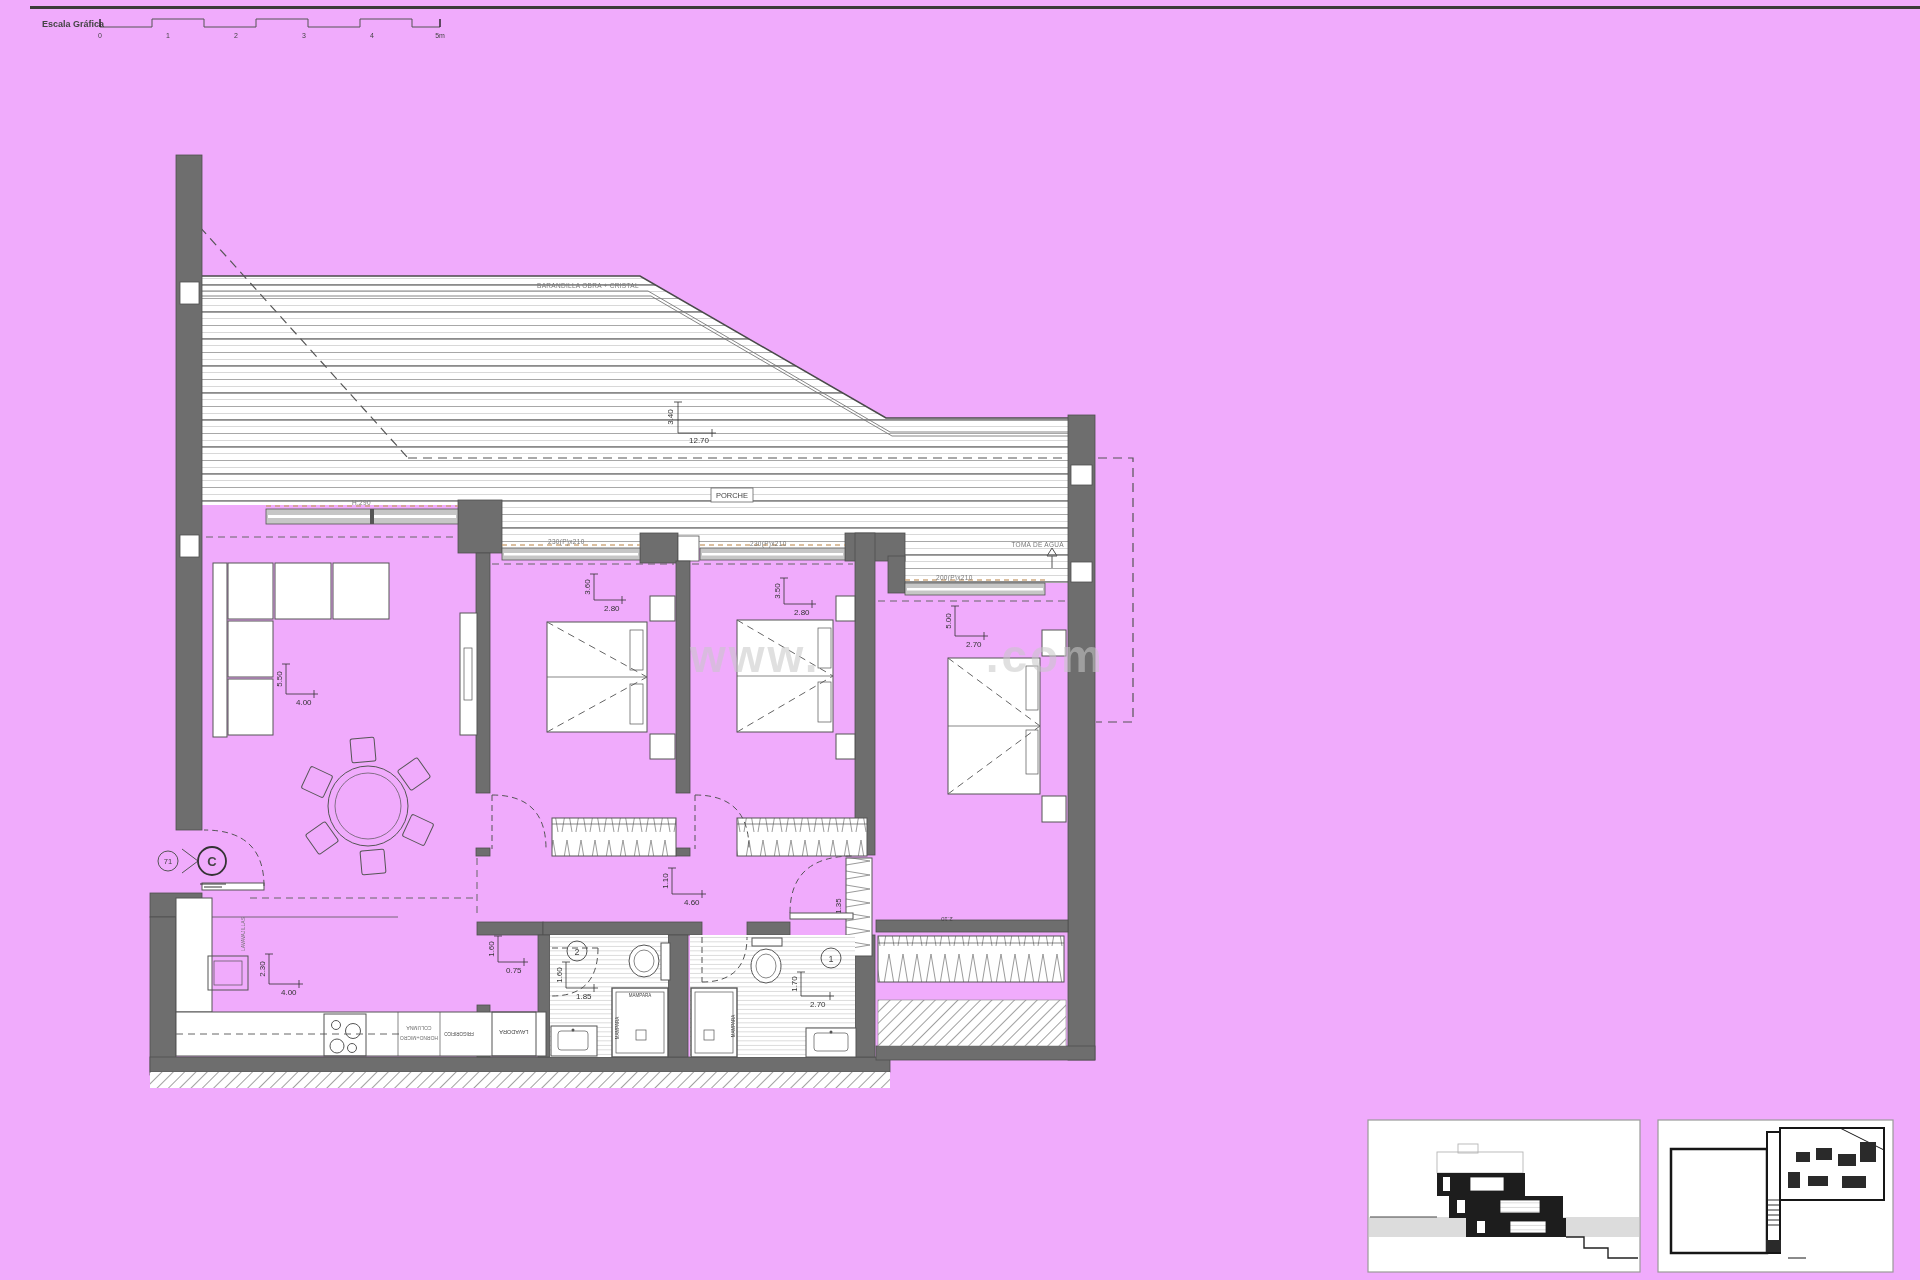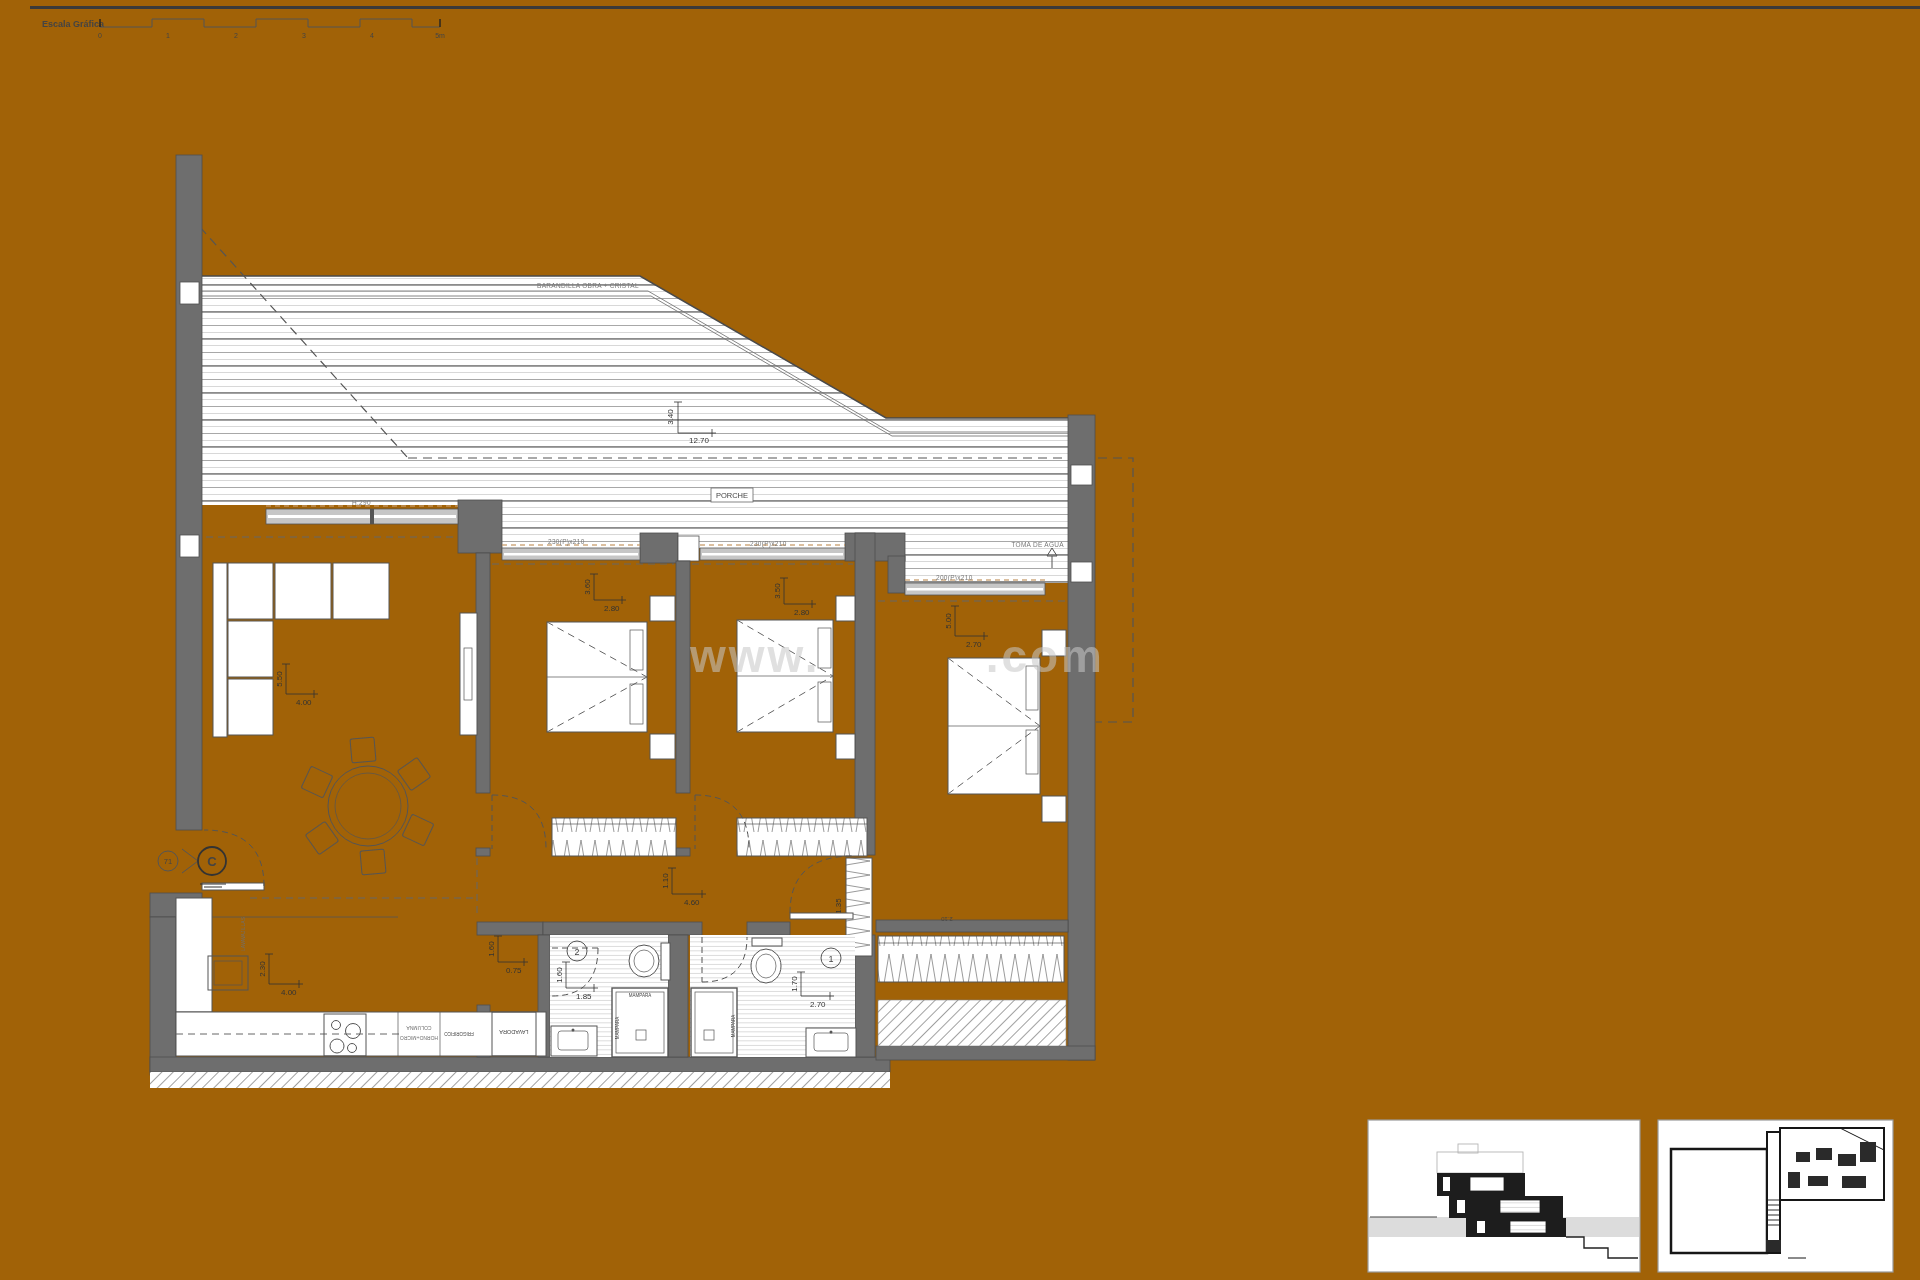--- a/index.html
+++ b/index.html
@@ -1,16 +1,16 @@
 <!DOCTYPE html>
 <html><head>
 <meta charset="utf-8">
 <style>
   html,body{margin:0;padding:0;background:#fff;}
-  #stage{position:relative;width:1920px;height:1280px;background:#a16207;overflow:hidden;}
+  #stage{position:relative;width:1920px;height:1280px;background:#f0abfc;overflow:hidden;}
   svg{position:absolute;left:0;top:0;}
   text{font-family:"Liberation Sans",sans-serif;fill:#444;}
   .dimt{font-size:8px;fill:#333;}
   .lab{font-size:6.5px;fill:#787878;letter-spacing:.3px;}
   .tiny{font-size:5px;fill:#6f6f6f;}
   .w{fill:#6e6e6e;stroke:#4f4f4f;stroke-width:.8;}
   .wc{fill:#fff;stroke:#4f4f4f;stroke-width:.8;}
   .f{fill:#fff;stroke:#555;stroke-width:1;}
   .fn{fill:none;stroke:#555;stroke-width:1;}
   .thin{fill:none;stroke:#555;stroke-width:.7;}

